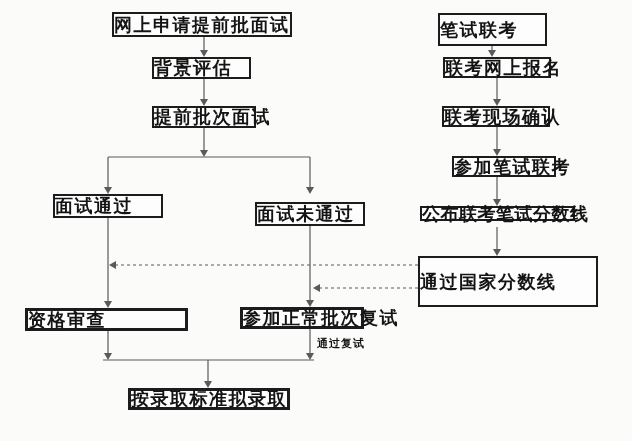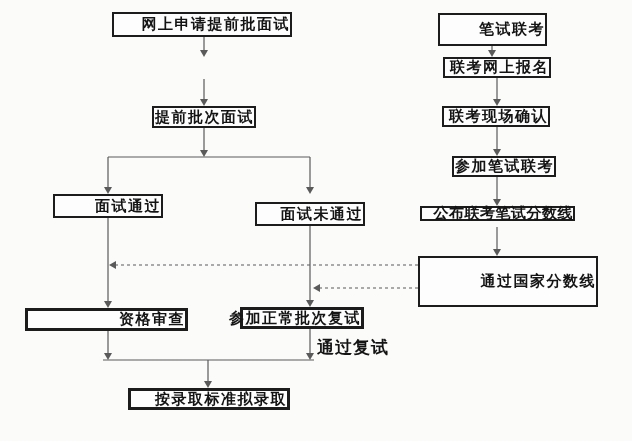--- a/index.html
+++ b/index.html
@@ -38,32 +38,32 @@
     fill:var(--line);
     stroke:none;
   }
   .node{
     position:absolute;
     box-sizing:border-box;
     background:var(--box-fill);
     border:2px solid var(--box-border);
     display:flex;
     align-items:center;
-    justify-content:flex-end;
+    justify-content:flex-start;
     color:var(--text);
-    font-size:15px;
+    font-size:18px;
     font-weight:600;
     letter-spacing:1.5px;
     white-space:nowrap;
   }
   .node.bold{border-width:3px;}
   .edge-label{
     position:absolute;
     color:var(--text);
-    font-size:17px;
+    font-size:11px;
     font-weight:600;
     letter-spacing:1px;
     white-space:nowrap;
   }
 </style>
 </head>
 <body>
 
 <div class="canvas">
 
@@ -111,20 +111,23 @@
       <line x1="418" y1="265" x2="116" y2="265"></line>
         <polygon points="116,261 116,269 109,265"></polygon>
       <line x1="418" y1="288" x2="320" y2="288"></line>
         <polygon points="320,284 320,292 313,288"></polygon>
     </g>
   </svg>
 
   <div class="node" style="left:112px;top:12px;width:180px;height:25px">
     <span>网上申请提前批面试</span>
   </div>
+  <div class="node" style="left:152px;top:57px;width:99px;height:22px">
+    <span>背景评估</span>
+  </div>
   <div class="node" style="left:152px;top:106px;width:104px;height:22px">
     <span>提前批次面试</span>
   </div>
   <div class="node" style="left:53px;top:194px;width:110px;height:24px">
     <span>面试通过</span>
   </div>
   <div class="node" style="left:255px;top:202px;width:110px;height:24px">
     <span>面试未通过</span>
   </div>
   <div class="node bold" style="left:25px;top:308px;width:163px;height:23px">

